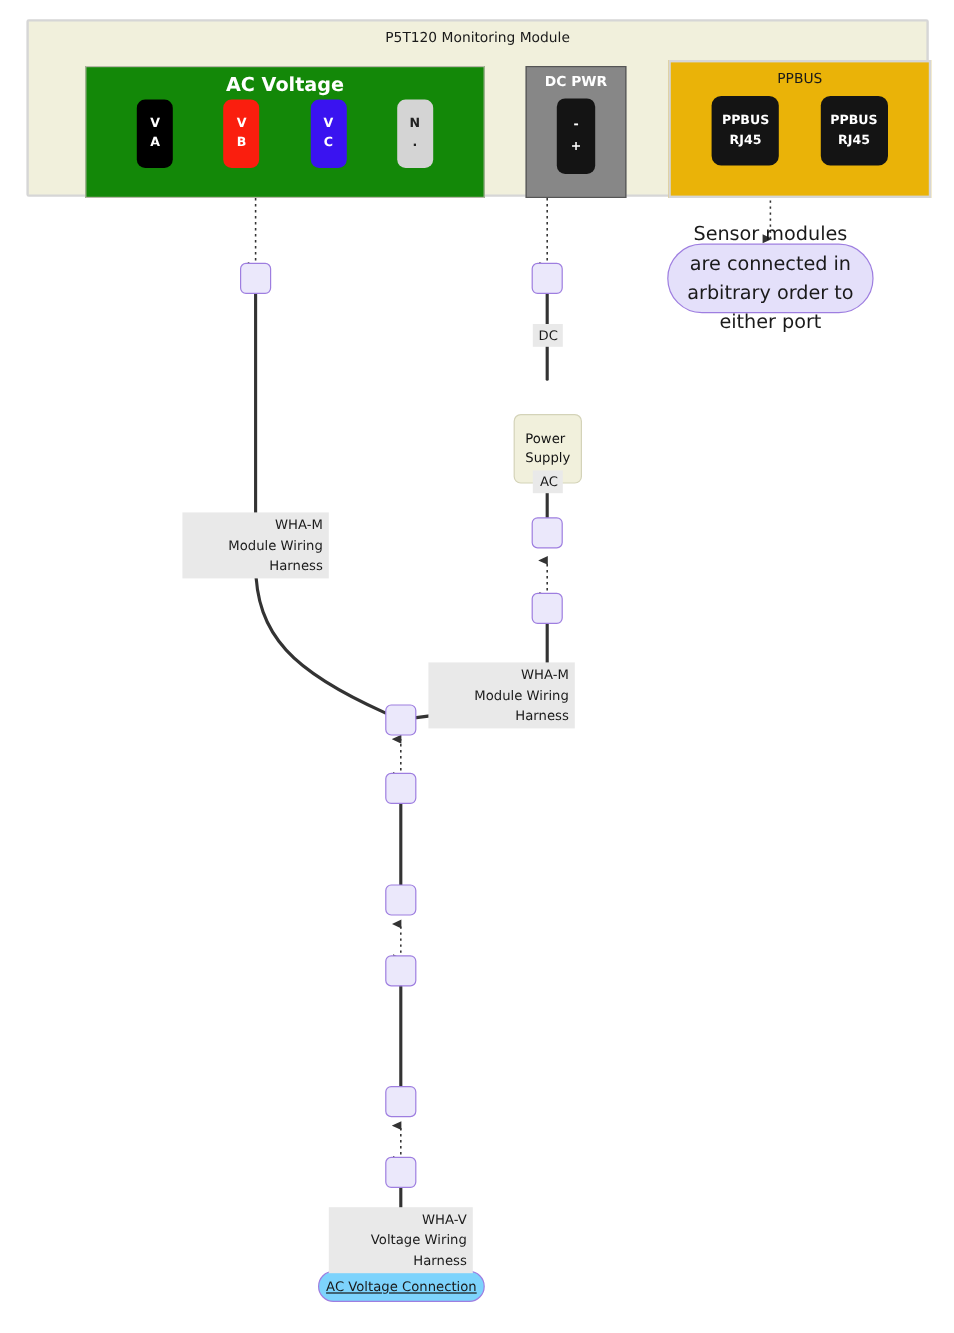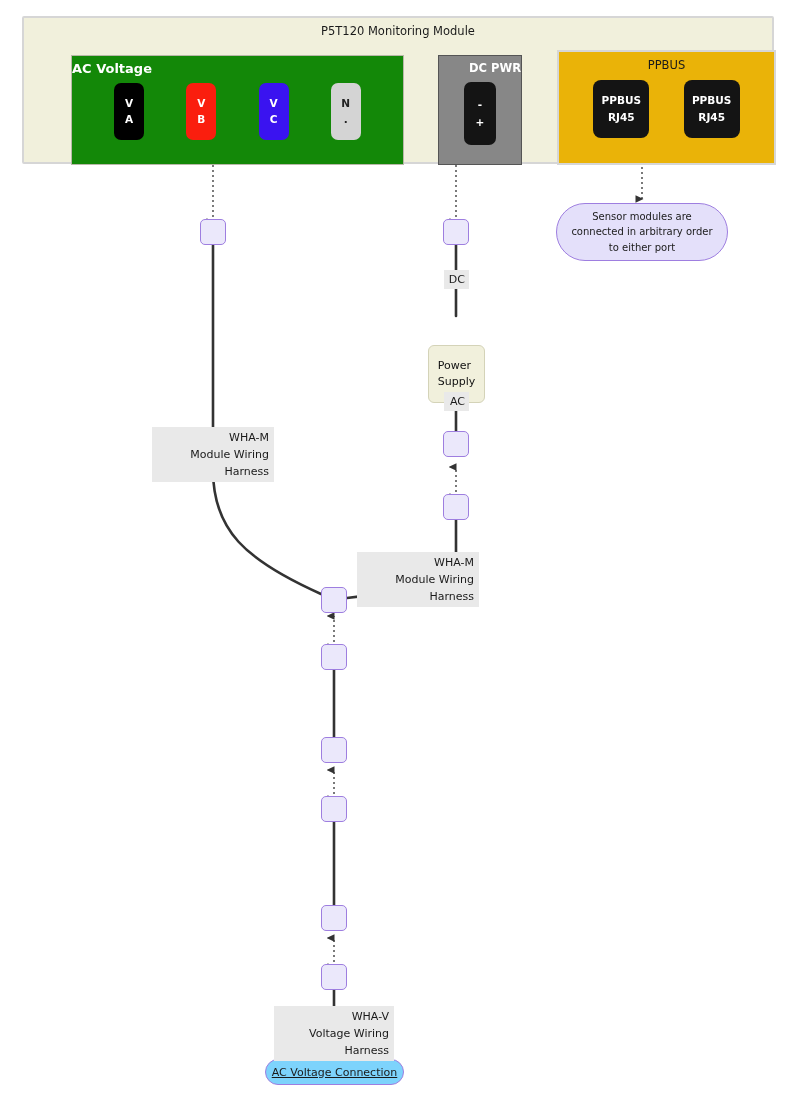--- a/index.html
+++ b/index.html
@@ -58,22 +58,22 @@
     height: 110px;
     background: #138808;
     border: 1px solid #b8b8a8;
     box-sizing: border-box;
   }
   .ac-panel-title {
     position: absolute;
     left: 0;
     top: 5px;
     width: 100%;
-    text-align: left;
-    font-size: 13px;
+    text-align: center;
+    font-size: 16px;
     color: #ffffff;
     font-weight: 700;
   }
   .ac-ports {
     position: absolute;
     left: 0;
     top: 27px;
     width: 100%;
     height: 65px;
     display: flex;
@@ -102,21 +102,21 @@
     height: 110px;
     background: #878787;
     border: 1px solid #555555;
     box-sizing: border-box;
   }
   .dc-panel-title {
     position: absolute;
     left: 0;
     top: 5px;
     width: 100%;
-    text-align: right;
+    text-align: center;
     font-size: 11.5px;
     color: #ffffff;
     font-weight: 700;
   }
   .dc-port {
     position: absolute;
     left: 50%;
     transform: translateX(-50%);
     top: 26px;
     width: 32px;
@@ -217,21 +217,21 @@
     width: 172px;
     height: 58px;
     background: #e4e0fa;
     border: 1.4px solid #9e7ee0;
     border-radius: 29px;
     box-sizing: border-box;
     display: flex;
     align-items: center;
     justify-content: center;
     text-align: center;
-    font-size: 10px;
+    font-size: 16px;
     color: #1a1a1a;
     line-height: 1.52;
     padding: 0 10px;
   }
 
   .terminal {
     position: absolute;
     left: 265px;
     top: 1059px;
     width: 139px;

